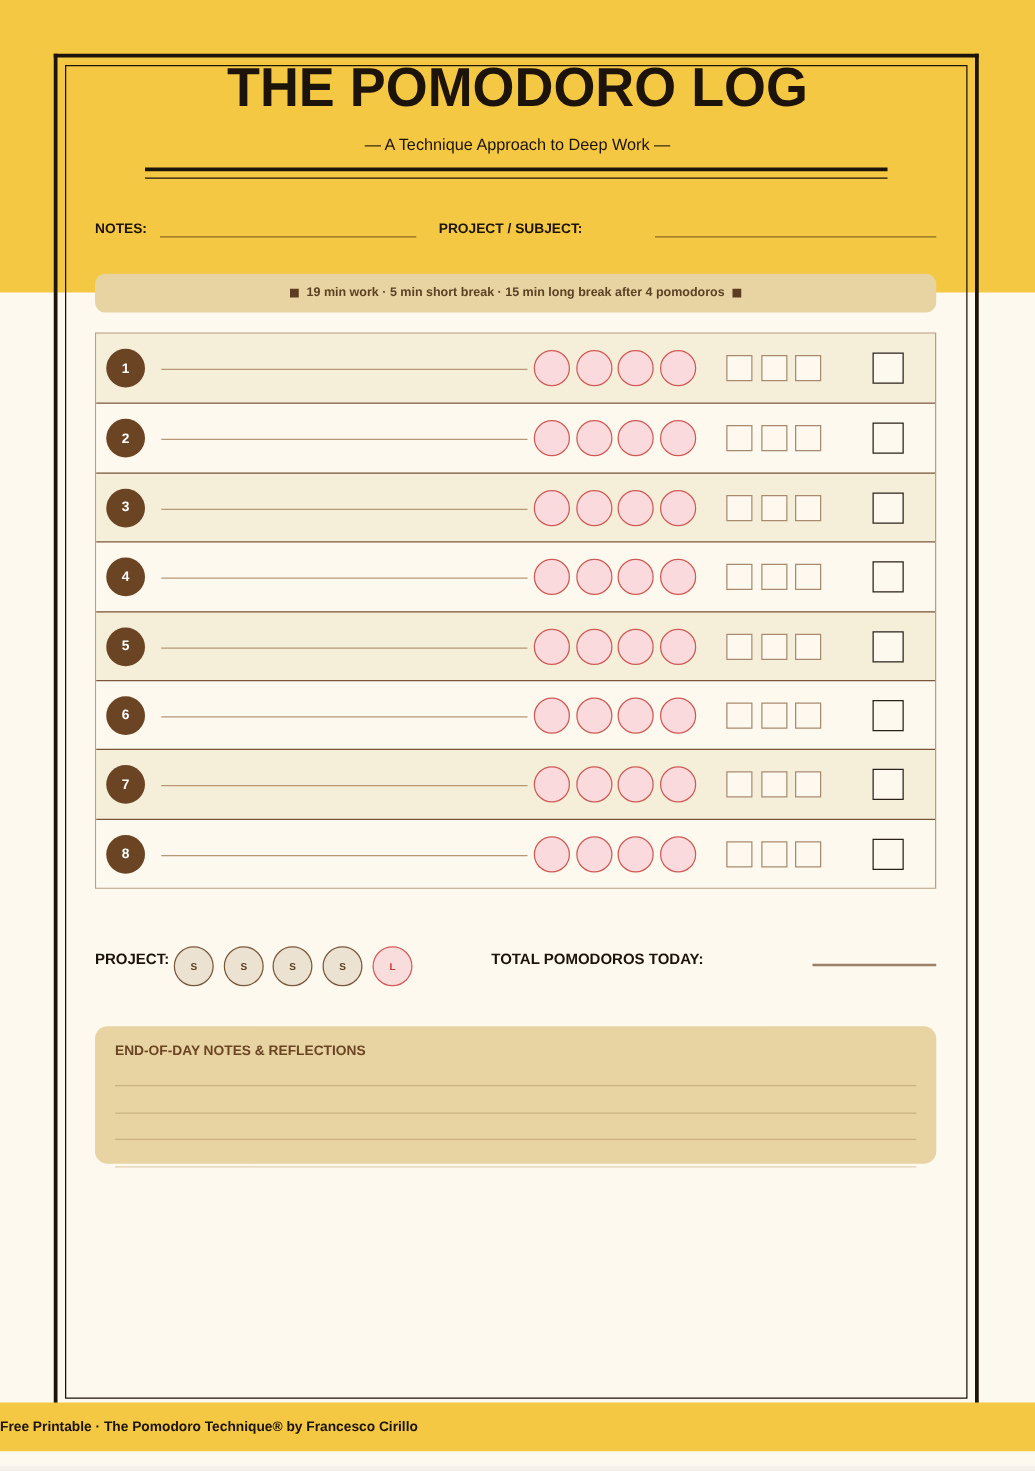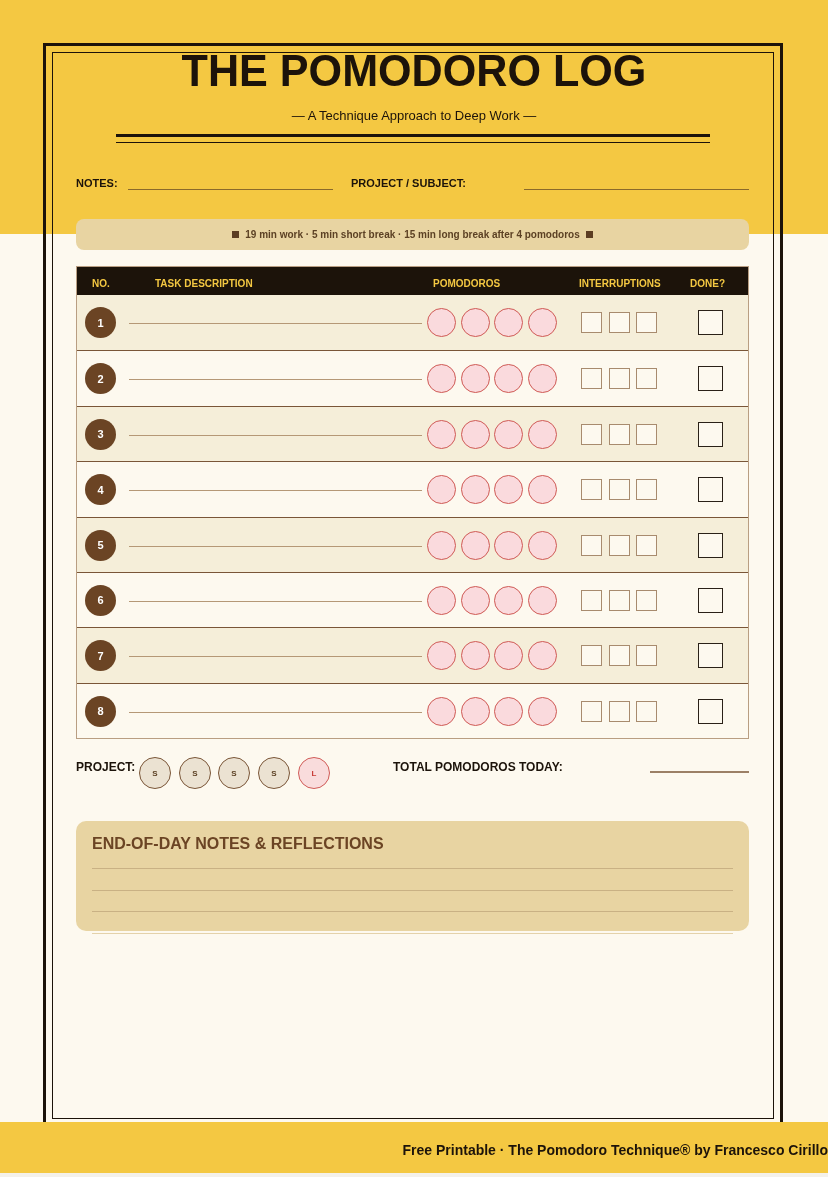--- a/index.html
+++ b/index.html
@@ -82,28 +82,28 @@
     font-size: 8px; font-weight: 700; color: #5c4124;
   }
   .brk.long { background: #f9dcdc; border-color: #d05c58; color: #c83a34; }
   .total-label { position: absolute; left: 393px; top: 760px; font-size: 12px; font-weight: 700; color: #1c130a; }
   .total-line { position: absolute; left: 650px; top: 771px; width: 99px; height: 1.5px; background: #9c8066; }
 
   .notes {
     position: absolute; left: 76px; top: 821px; width: 673px; height: 110px;
     background: #e8d4a2; border-radius: 10px;
   }
-  .notes-title { position: absolute; left: 16px; top: 14px; font-size: 16px; font-weight: 700; color: #6b4424; }
+  .notes-title { position: absolute; left: 16px; top: 14px; font-size: 11px; font-weight: 700; color: #6b4424; }
   .notes-line { position: absolute; left: 16px; width: 641px; height: 1px; background: #c9b184; }
   .notes-line-out { position: absolute; left: 92px; top: 933px; width: 641px; height: 1px; background: #e4d2aa; }
 
   .footer {
-    position: absolute; left: 0; top: 1122px; width: 828px; height: 56px; background: #f4c842;
-    display: flex; align-items: center; justify-content: flex-end;
-    font-size: 14px; font-weight: 700; color: #1c130a;
+    position: absolute; left: 0; top: 1122px; width: 828px; height: 39px; background: #f4c842;
+    display: flex; align-items: center; justify-content: flex-start;
+    font-size: 11px; font-weight: 700; color: #1c130a;
   }
   .footer-bottom { position: absolute; left: 0; top: 1173px; width: 828px; height: 4px; background: #f4f1ea; }
 </style>
 </head>
 <body>
 
 <div class="bg-top"></div>
 
 <div class="frame-outer"></div>
 <div class="frame-inner"></div>
@@ -118,27 +118,20 @@
 <span class="field-label" style="left:351px;">PROJECT / SUBJECT:</span>
 <div class="field-line" style="left:524px; width:225px;"></div>
 
 <div class="tip-bar">
   <span class="tip-square"></span>
   <span>19 min work · 5 min short break · 15 min long break after 4 pomodoros</span>
   <span class="tip-square"></span>
 </div>
 
 <div class="table">
-  <div class="thead">
-    <span style="left:15px;">NO.</span>
-    <span style="left:78px;">TASK DESCRIPTION</span>
-    <span style="left:356px;">POMODOROS</span>
-    <span style="left:502px;">INTERRUPTIONS</span>
-    <span style="left:613px;">DONE?</span>
-  </div>
   <div id="rows">
       <div class="row odd">
         <div class="num-badge">1</div>
         <div class="task-line"></div>
         <div class="pomo" style="left:350px;"></div>
         <div class="pomo" style="left:384px;"></div>
         <div class="pomo" style="left:417px;"></div>
         <div class="pomo" style="left:451px;"></div>
         <div class="intr" style="left:504px;"></div>
         <div class="intr" style="left:532px;"></div>

